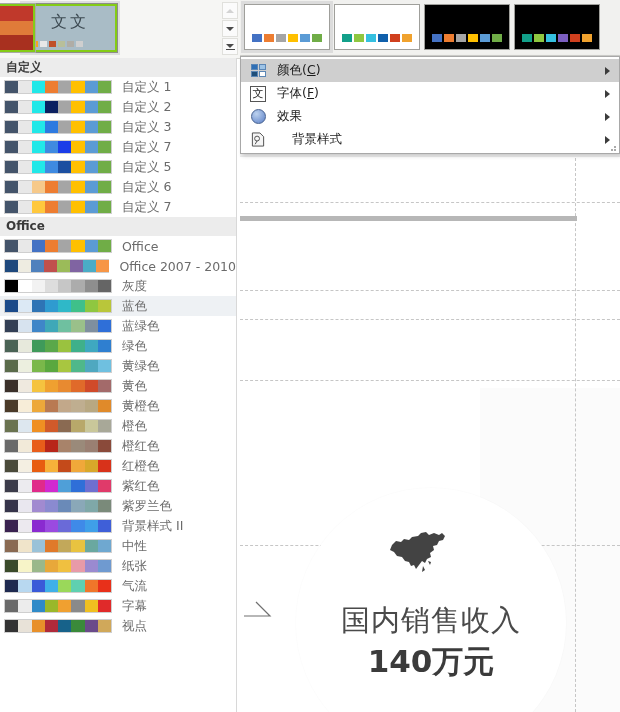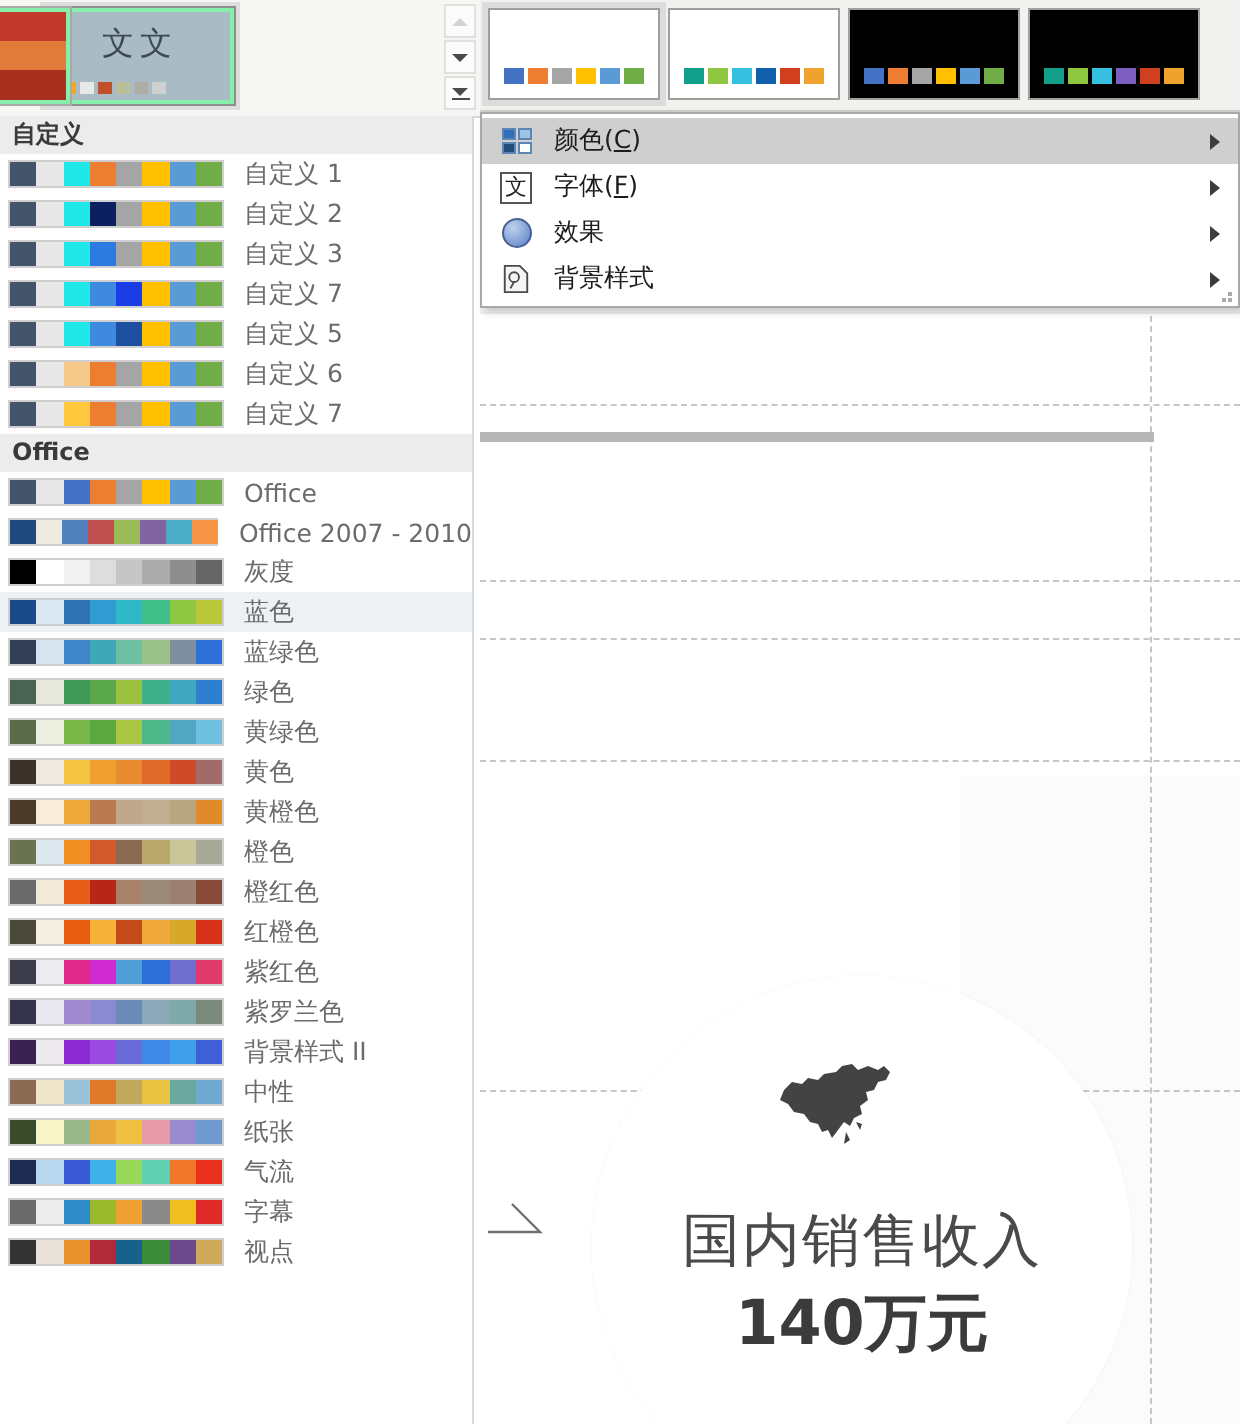--- a/index.html
+++ b/index.html
@@ -57,21 +57,21 @@
   .arrow-shape { position: absolute; left: 244px; top: 598px; width: 30px; height: 24px; }
 
   
   .ribbon {
     position: absolute; left: 0; top: 0; width: 240px; height: 58px;
     background: #f6f6f4; border-bottom: 1px solid #d6d6d2;
     overflow: hidden;
   }
   .thm {
     position: absolute; top: 3px; height: 50px; box-sizing: border-box;
-    border: 1px solid #a9a9a5; background: #86efac; overflow: hidden;
+    border: 1px solid #a9a9a5; background: #84cc16; overflow: hidden;
   }
   .thm.sel { border: 1px solid #8d8d89; outline: 2px solid #dedede; }
   .thm-body { position: absolute; inset: 2px; }
   .thm-text { position: absolute; left: 50%; transform: translateX(-50%); top: 8px;
     font-size: 16px; color: #3d4a52; letter-spacing: 3px;
     font-family: "DejaVu Sans", "Liberation Sans", sans-serif; white-space: nowrap; }
   .thm-chips { position: absolute; left: 8px; bottom: 5px; display: flex; gap: 2px; }
   .thm-chips i { display: block; width: 7px; height: 6px; }
   .corner-br { position: absolute; right: 4px; top: 4px; width: 16px; height: 36px;
     border-right: 3px solid #2b2b2b; border-top: 3px solid #2b2b2b; }
@@ -272,21 +272,21 @@
         <span class="mlabel">字体(<u>F</u>)</span>
         <span class="sub"></span>
       </div>
       <div class="mi" style="margin-top: 0px;">
         <span class="glyph">
           <span style="display: inline-block; width: 13px; height: 13px; border-radius: 50%; background: radial-gradient(circle at 35% 30%, rgb(188, 210, 238), rgb(91, 127, 199)); border: 1px solid rgb(70, 97, 143);"></span>
         </span>
         <span class="mlabel">效果</span>
         <span class="sub"></span>
       </div>
-      <div class="mi" style="margin-top: 0px;">
+      <div class="mi" style="margin-top: 0px; gap: 15px;">
         <span class="glyph">
           <svg viewBox="0 0 14 16" width="14" height="15">
             <path d="M1 1 H9 L13 5 V15 H1 Z" fill="#f5f5f5" stroke="#4a4a4a" stroke-width="1"></path>
             <circle cx="6" cy="7" r="2.6" fill="none" stroke="#4a4a4a" stroke-width="1"></circle>
             <path d="M6 9.5 L4 13" stroke="#4a4a4a" stroke-width="1"></path>
           </svg>
         </span>
         <span class="mlabel">背景样式</span>
         <span class="sub"></span>
       </div>

